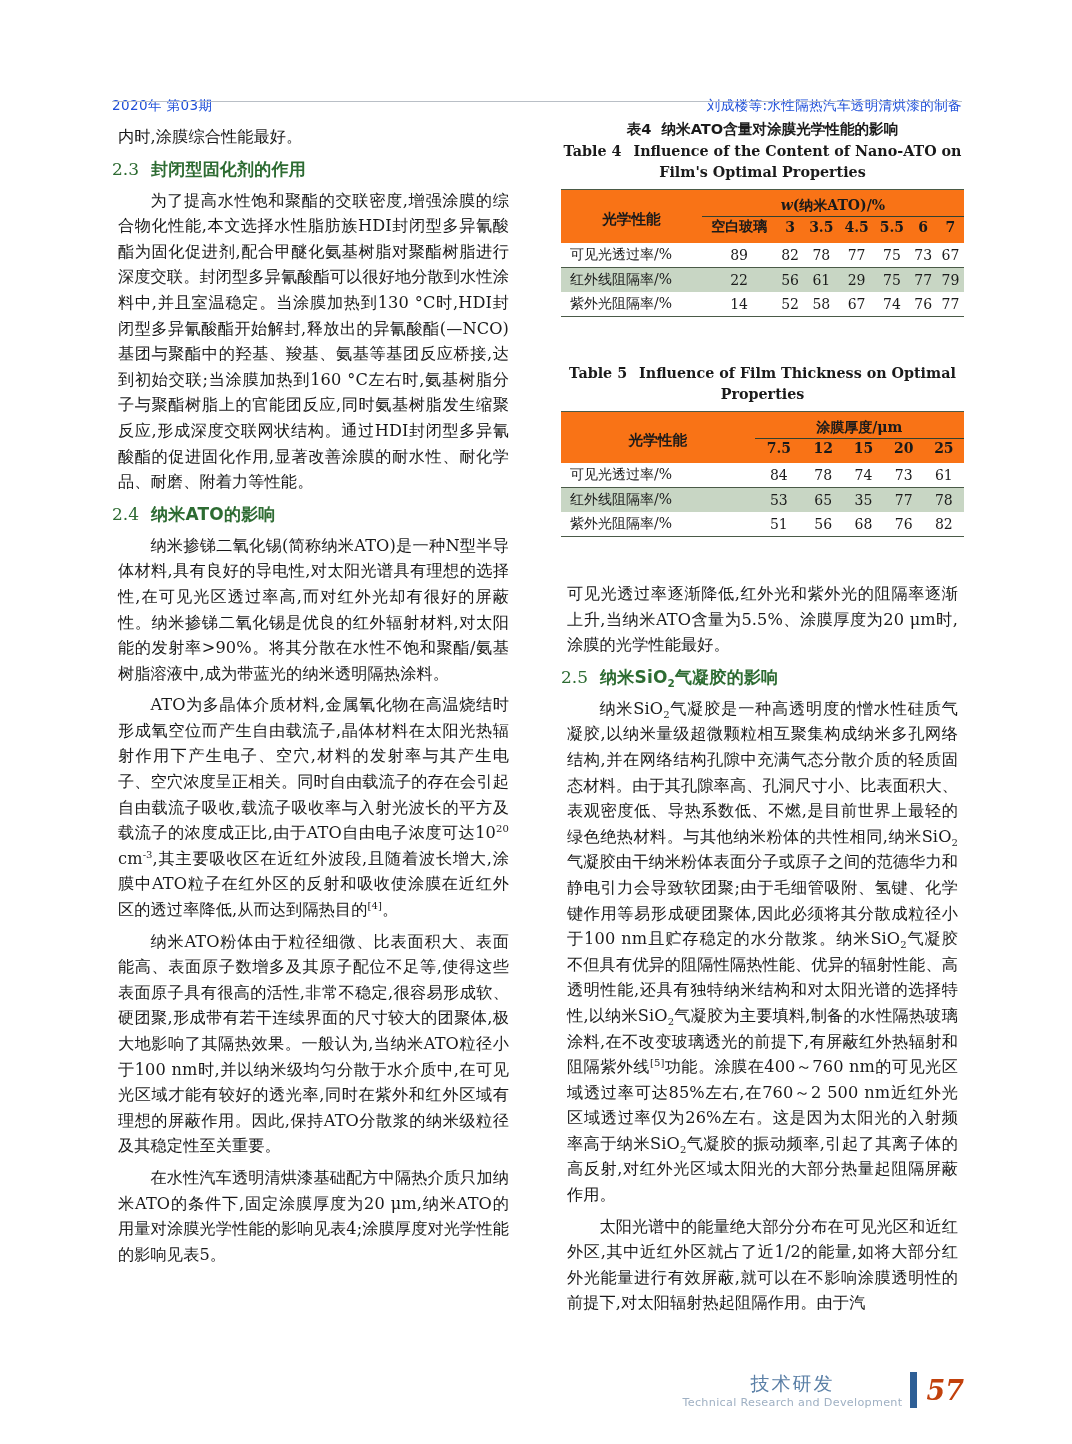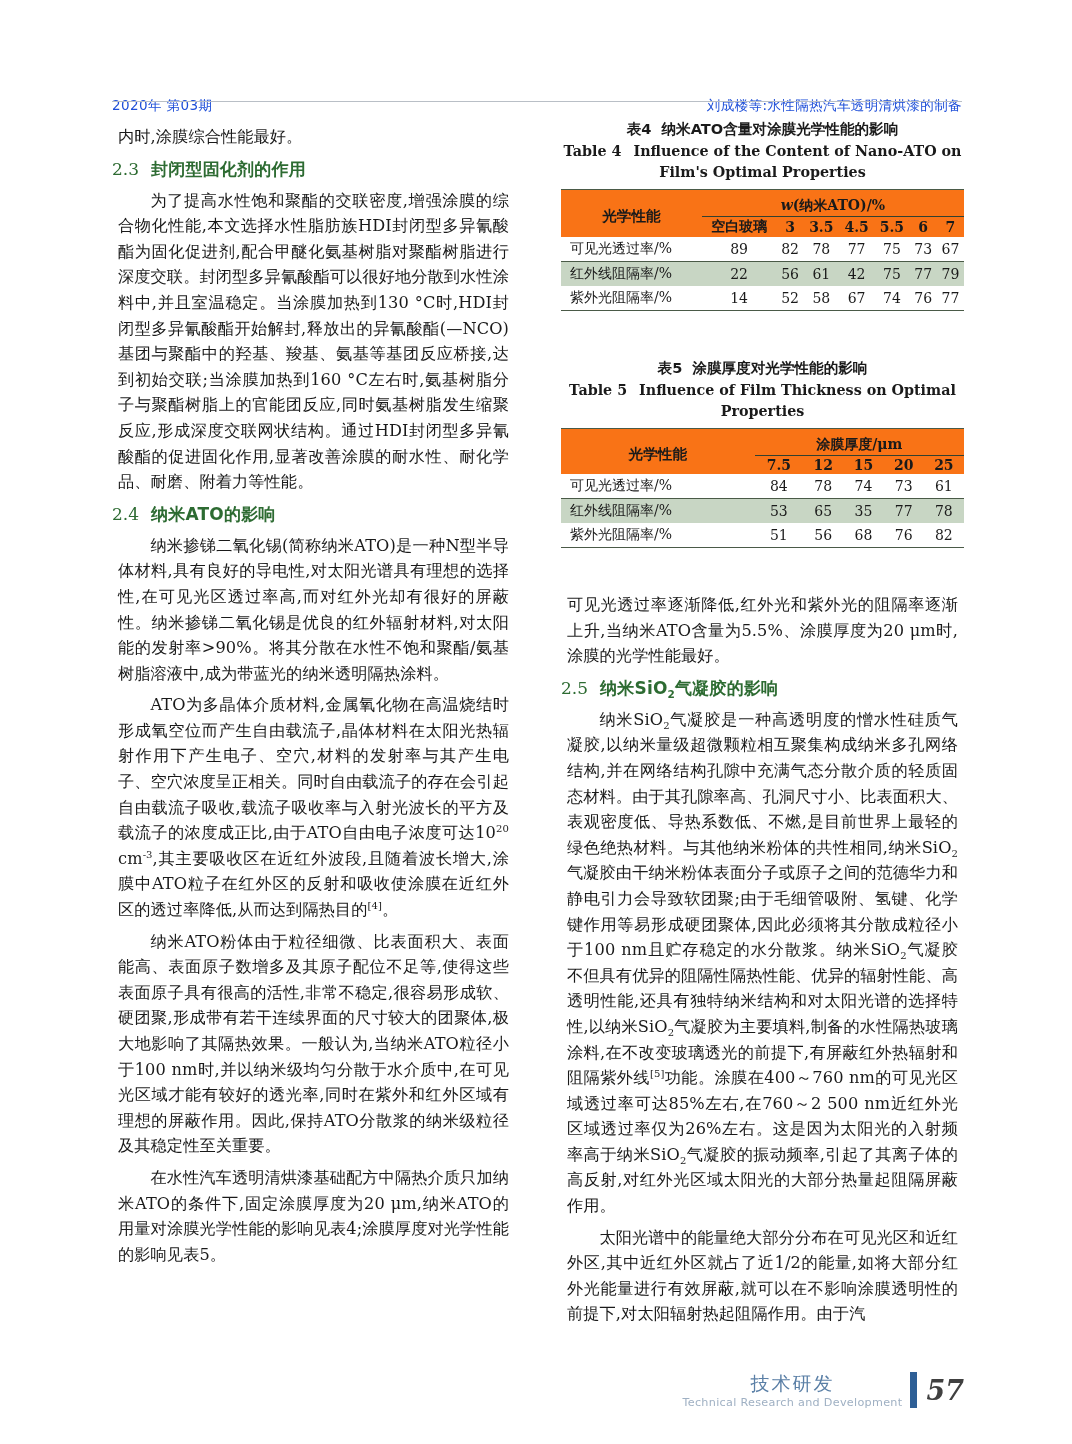--- a/index.html
+++ b/index.html
@@ -109,21 +109,21 @@
     font-family:"DejaVu Serif", serif;
   }
   table.data th, table.data td {
     padding:3px 2px;
     text-align:center;
     border:none;
     white-space:nowrap;
   }
   table.data thead { background:#f97316; }
   table.data thead tr.grouprow th { padding-top:7px; padding-bottom:1px; }
-  table.data thead tr.subrow th { padding-top:1px; padding-bottom:1px; }
+  table.data thead tr.subrow th { padding-top:1px; padding-bottom:7px; }
   table.data .rowhead {
     text-align:left;
     padding-left:9px;
     font-size:14px;
   }
   table.data .stub {
     vertical-align:middle;
     text-align:center;
     font-size:14.6px;
   }
@@ -161,21 +161,21 @@
   .pagenum-wrap {
     display:flex; align-items:center;
     padding-left:9px;
     border-left:7px solid #2e5f96;
     height:36px;
   }
   .pagenum {
     font-size:27px;
     font-style:italic;
     font-weight:bold;
-    color:#404040;
+    color:#c2410c;
     font-family:"DejaVu Serif", serif;
     line-height:1;
   }
 </style>
 </head>
 <body>
 
 <div class="page">
 
   <div class="runhead">
@@ -246,21 +246,21 @@
               <td class="midline">77</td>
               <td class="midline">75</td>
               <td class="midline">73</td>
               <td class="midline">67</td>
             </tr>
             <tr class="alt">
               <td class="rowhead">红外线阻隔率/%</td>
               <td>22</td>
               <td>56</td>
               <td>61</td>
-              <td>42</td>
+              <td>29</td>
               <td>75</td>
               <td>77</td>
               <td>79</td>
             </tr>
             <tr>
               <td class="rowhead botline">紫外光阻隔率/%</td>
               <td class="botline">14</td>
               <td class="botline">52</td>
               <td class="botline">58</td>
               <td class="botline">67</td>
@@ -268,23 +268,20 @@
               <td class="botline">76</td>
               <td class="botline">77</td>
             </tr>
           </tbody>
         </table>
       </div>
 
       <div style="height:40px"></div>
 
       <div class="tblock">
-        <div class="tcap-cn">
-          <span class="lbl">表5</span><span>涂膜厚度对光学性能的影响</span>
-        </div>
         <div class="tcap-en">
           <span class="lbl">Table 5</span><span>Influence of Film Thickness on Optimal Properties</span>
         </div>
 
         <table class="data">
           <thead>
             <tr class="grouprow">
               <th class="stub topline" rowspan="2">光学性能</th>
               <th class="topline grouprule" colspan="5">涂膜厚度/μm</th>
             </tr>

